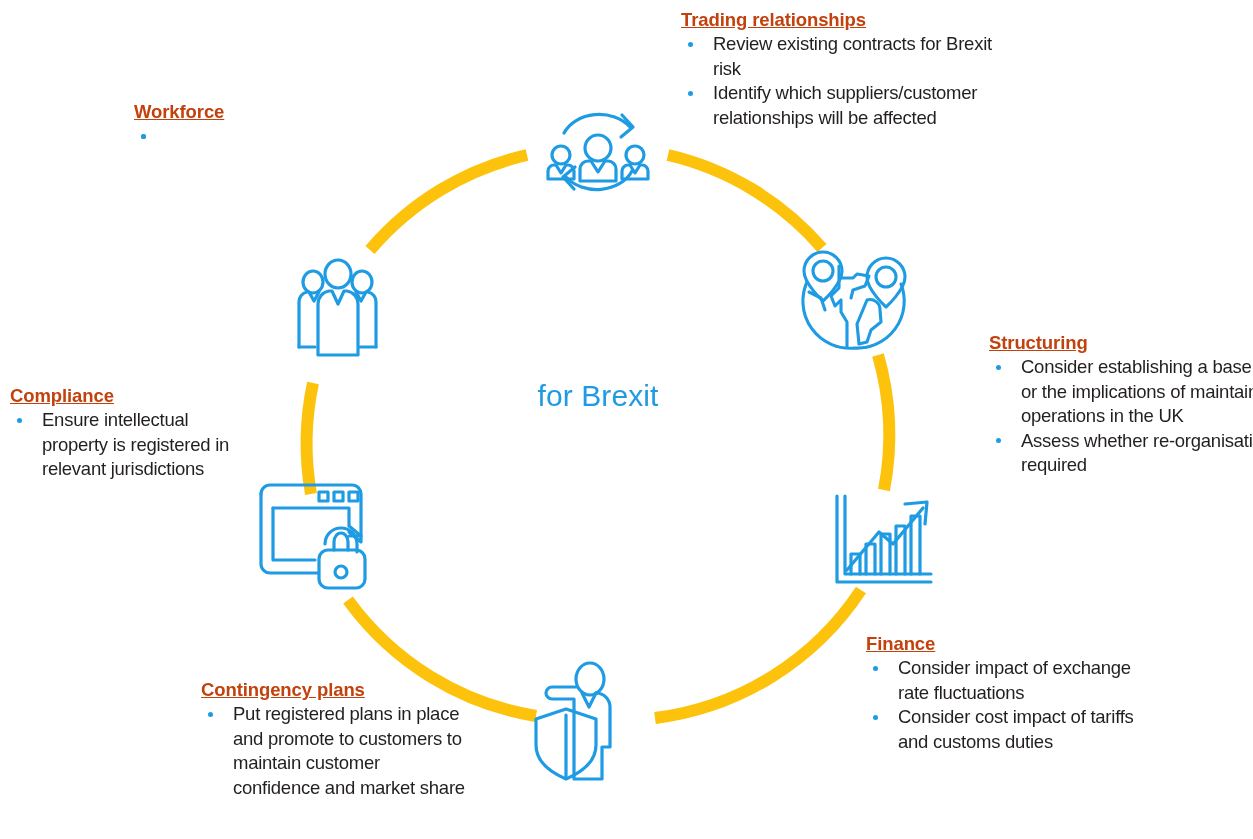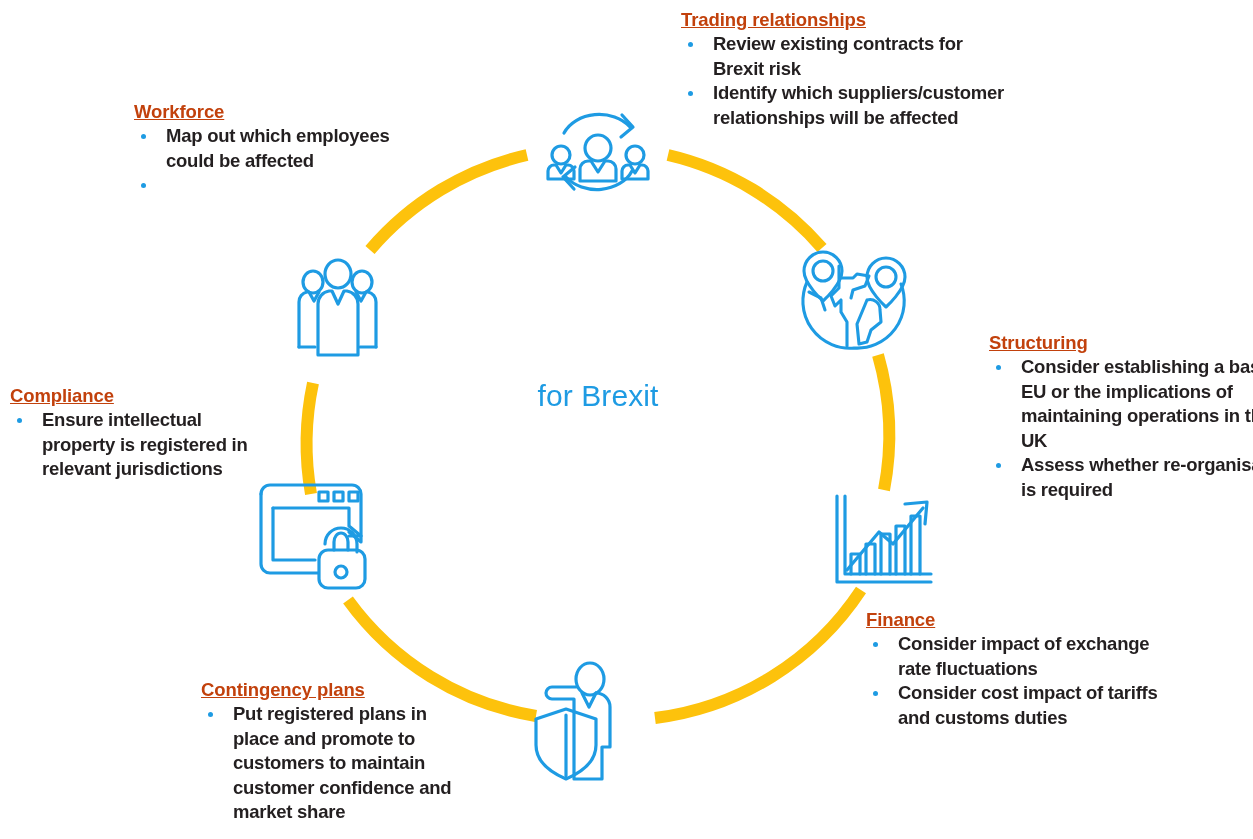--- a/index.html
+++ b/index.html
@@ -51,37 +51,36 @@
     padding:0;
   }
   .block li{
     position:relative;
     color:#231F20;
     font-size:18.5px;
     line-height:24.5px;
     padding-left:32px;
     margin:0 0 0 0;
     letter-spacing:-.25px;
-    font-weight:bold;
   }
   .block li .dot{
     position:absolute;
     left:7px;
     top:9.5px;
     width:5px;
     height:5px;
     border-radius:50%;
     background:#1E9BE3;
   }
   
   #block-trading        { left:681px;  top:8px;   width:330px; }
   #block-workforce      { left:134px;  top:100px; width:282px; }
   #block-structuring    { left:989px;  top:331px; width:312px; }
   #block-compliance     { left:10px;   top:384px; width:248px; }
-  #block-finance        { left:866px;  top:608px; width:300px; }
+  #block-finance        { left:866px;  top:632px; width:300px; }
   #block-contingency    { left:201px;  top:678px; width:268px; }
 
   #block-trading .heading,
   #block-structuring .heading,
   #block-finance .heading,
   #block-contingency .heading,
   #block-workforce .heading,
   #block-compliance .heading { white-space:nowrap; }
 
   
@@ -227,21 +226,21 @@
     <div class="heading">Trading relationships</div>
     <ul>
       <li><span class="dot"></span><span>Review existing contracts for Brexit risk</span></li>
       <li><span class="dot"></span><span>Identify which suppliers/customer relationships will be affected</span></li>
     </ul>
   </div>
 
   <div class="block" id="block-workforce">
     <div class="heading">Workforce</div>
     <ul>
-      <li><span class="dot"></span><span>Map out which employees could be affected</span></li>
+      <li><span class="dot"></span></li>
       <li><span class="dot"></span></li>
     </ul>
   </div>
 
   <div class="block" id="block-compliance">
     <div class="heading">Compliance</div>
     <ul>
       <li><span class="dot"></span><span>Ensure intellectual property is registered in relevant jurisdictions</span></li>
     </ul>
   </div>

